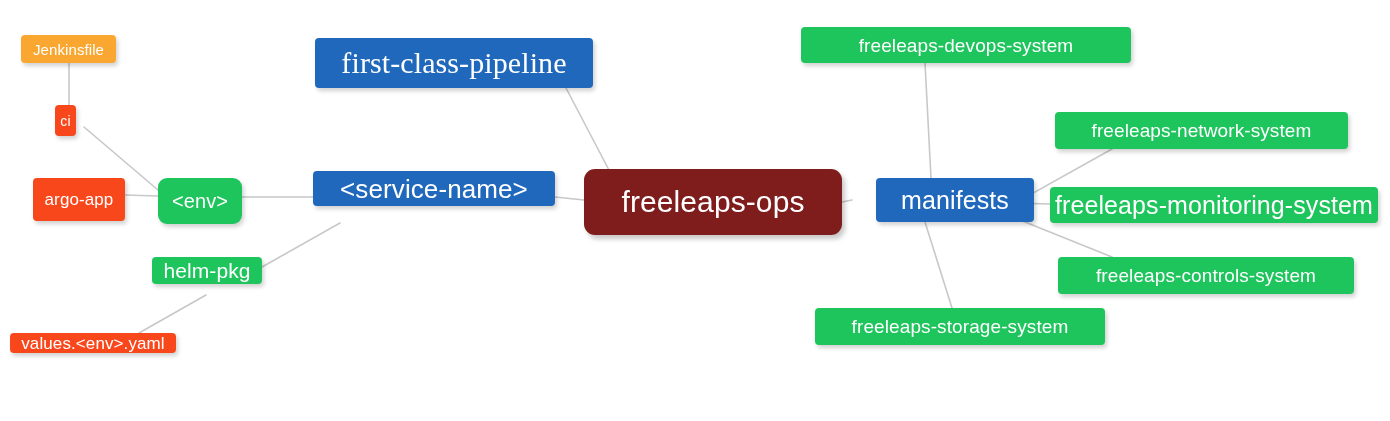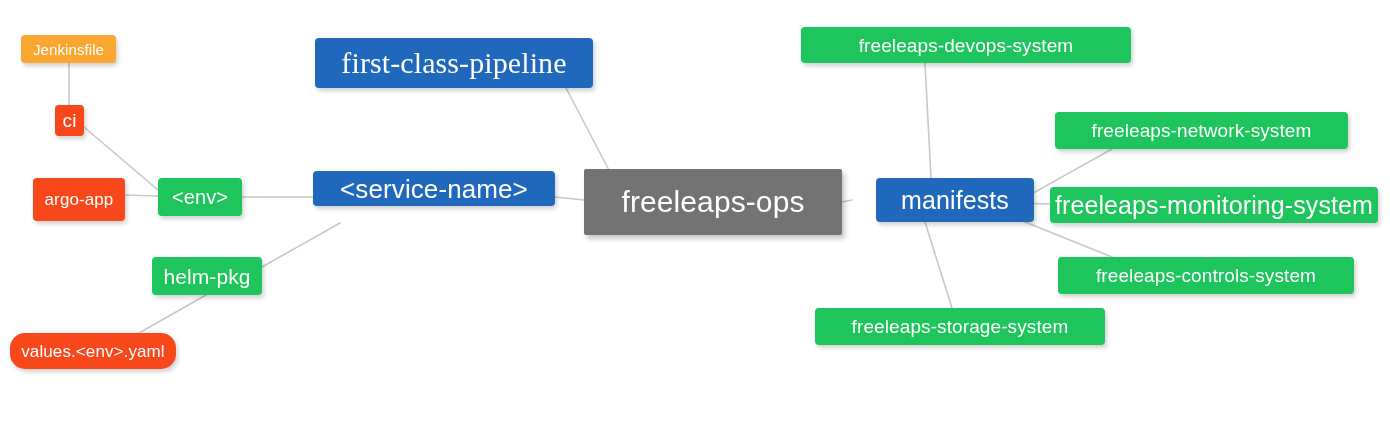--- a/index.html
+++ b/index.html
@@ -35,22 +35,22 @@
     justify-content: center;
     color: #ffffff;
     border-radius: 4px;
     white-space: nowrap;
     line-height: 1;
     box-shadow: 2px 3px 4px rgba(0,0,0,0.18);
     padding: 0 10px;
     letter-spacing: 0.1px;
   }
   .node-root {
-    background: #737373;
-    border-radius: 2px;
+    background: #7f1d1d;
+    border-radius: 11px;
     box-shadow: 3px 4px 5px rgba(0,0,0,0.22);
   }
   .node-blue   { background: #2068bc; }
   .node-green  { background: #1ec45c; }
   .node-orange { background: #faa732; }
   .node-red    { background: #f9471c; }
 </style>
 </head>
 <body>
 
@@ -77,47 +77,47 @@
       </div>
       <div class="node node-blue" style="left: 313px; top: 171px; width: 242px; height: 35px; font-size: 26px;">
         <span>&lt;service-name&gt;</span>
       </div>
       <div class="node node-blue" style="left: 315px; top: 38px; width: 278px; height: 50px; font-size: 30px; font-family: Liberation Serif, serif;">
         <span>first-class-pipeline</span>
       </div>
       <div class="node node-blue" style="left: 852px; top: 178px; width: 158px; height: 44px; font-size: 25px; margin-left: 24px;">
         <span>manifests</span>
       </div>
-      <div class="node node-green" style="left: 158px; top: 178px; width: 84px; height: 38px; font-size: 20px;">
+      <div class="node node-green" style="left: 158px; top: 178px; width: 84px; height: 46px; font-size: 20px; border-radius: 9px;">
         <span>&lt;env&gt;</span>
       </div>
-      <div class="node node-green" style="left: 152px; top: 257px; width: 110px; height: 38px; font-size: 21px;">
+      <div class="node node-green" style="left: 152px; top: 257px; width: 110px; height: 27px; font-size: 21px;">
         <span>helm-pkg</span>
       </div>
       <div class="node node-green" style="left: 801px; top: 27px; width: 330px; height: 36px; font-size: 19px;">
         <span>freeleaps-devops-system</span>
       </div>
       <div class="node node-green" style="left: 1055px; top: 112px; width: 293px; height: 37px; font-size: 19px;">
         <span>freeleaps-network-system</span>
       </div>
       <div class="node node-green" style="left: 1050px; top: 187px; width: 328px; height: 36px; font-size: 25px;">
         <span>freeleaps-monitoring-system</span>
       </div>
       <div class="node node-green" style="left: 1058px; top: 257px; width: 296px; height: 37px; font-size: 19px;">
         <span>freeleaps-controls-system</span>
       </div>
       <div class="node node-green" style="left: 815px; top: 308px; width: 290px; height: 37px; font-size: 19px;">
         <span>freeleaps-storage-system</span>
       </div>
       <div class="node node-orange" style="left: 21px; top: 26px; width: 95px; height: 28px; font-size: 15px; margin-top: 9px;">
         <span>Jenkinsfile</span>
       </div>
-      <div class="node node-red" style="left: 55px; top: 105px; width: 29px; height: 31px; font-size: 19px;">
+      <div class="node node-red" style="left: 55px; top: 105px; width: 21px; height: 31px; font-size: 14px;">
         <span>ci</span>
       </div>
       <div class="node node-red" style="left: 33px; top: 178px; width: 92px; height: 43px; font-size: 17px;">
         <span>argo-app</span>
       </div>
-      <div class="node node-red" style="left: 10px; top: 333px; width: 166px; height: 36px; font-size: 17px; border-radius: 15px;">
+      <div class="node node-red" style="left: 10px; top: 333px; width: 166px; height: 20px; font-size: 17px;">
         <span>values.&lt;env&gt;.yaml</span>
       </div>
     </div>
 </div>
 
 </body></html>

